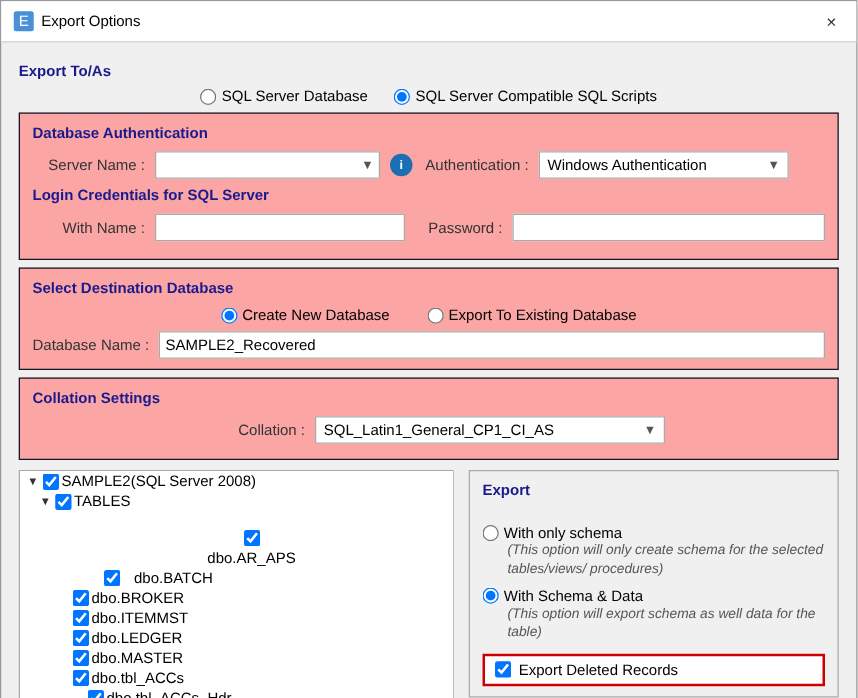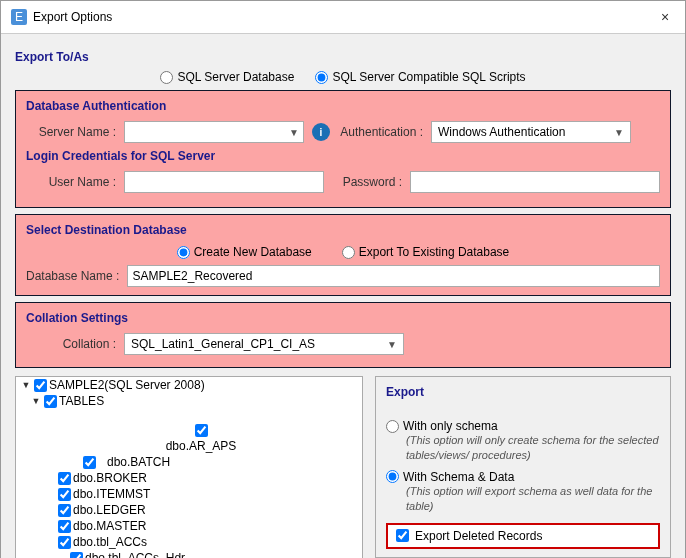--- a/index.html
+++ b/index.html
@@ -22,21 +22,21 @@
     .form-input { border: 1px solid #aaa; background: #fff; height: 22px; padding: 2px 4px; flex: 1; }
     .form-input:disabled { background: #e8e8e8; }
     .form-input-combo { border: 1px solid #aaa; background: #fff; height: 22px; padding: 2px 4px; flex: 1; display: flex; align-items: center; justify-content: space-between; }
     .combo-arrow { color: #555; font-size: 10px; }
     .info-btn { width: 18px; height: 18px; background: #1a6fb5; border-radius: 50%; color: white; display: flex; align-items: center; justify-content: center; font-size: 10px; font-weight: bold; cursor: pointer; border: none; flex-shrink: 0; }
     .auth-row { display: flex; align-items: center; gap: 8px; }
     .auth-label { min-width: 85px; text-align: right; color: #333; }
     .auth-combo { border: 1px solid #aaa; background: #fff; height: 22px; padding: 2px 6px; display: flex; align-items: center; justify-content: space-between; width: 200px; }
     .db-row { display: flex; align-items: center; justify-content: center; gap: 30px; margin: 6px 0; }
     .db-name-row { display: flex; align-items: center; gap: 8px; margin-top: 4px; justify-content: center; }
-    .collation-row { display: flex; align-items: center; gap: 8px; margin: 4px 0; }
+    .collation-row { display: flex; align-items: center; gap: 8px; justify-content: center; margin: 4px 0; }
     .collation-combo { border: 1px solid #aaa; background: #fff; height: 22px; padding: 2px 6px; display: flex; align-items: center; justify-content: space-between; width: 280px; }
     .bottom-section { display: flex; gap: 0; margin-top: 8px; }
     .tree-panel { width: 348px; border: 1px solid #aaa; background: #fff; overflow-y: auto; height: 210px; flex-shrink: 0; }
     .right-panel { flex: 1; padding: 0 0 0 12px; }
     .export-group { border: 1px solid #aaa; padding: 8px 10px; background: #f0f0f0; }
     .export-group-title { color: #1a1a8c; font-weight: bold; margin-bottom: 20px; }
     .export-option { margin-bottom: 4px; }
     .export-option-desc { color: #555; font-style: italic; margin-left: 20px; font-size: 11px; line-height: 1.4; margin-bottom: 6px; }
     .deleted-records-row { border: 2px solid #cc0000; padding: 4px 8px; display: flex; align-items: center; gap: 6px; margin-top: 8px; background: #fff; }
     .button-row { display: flex; justify-content: flex-end; gap: 8px; margin-top: 8px; }
@@ -88,21 +88,21 @@
           <span class="auth-label">Authentication :</span>
           <div class="auth-combo">
             <span>Windows Authentication</span>
             <span class="combo-arrow">▼</span>
           </div>
         </div>
       </div>
 
       <div class="group-box-title">Login Credentials for SQL Server</div>
       <div class="form-row">
-        <span class="form-label">User Name :</span>
+        <span class="form-label">With Name :</span>
         <input type="text" class="form-input" style="max-width: 200px;">
         <span class="form-label" style="min-width:70px;">Password :</span>
         <input type="password" class="form-input" style="">
       </div>
     </div>
 
     <div class="group-box">
       <div class="group-box-title">Select Destination Database</div>
       <div class="db-row">
         <label class="radio-option">

